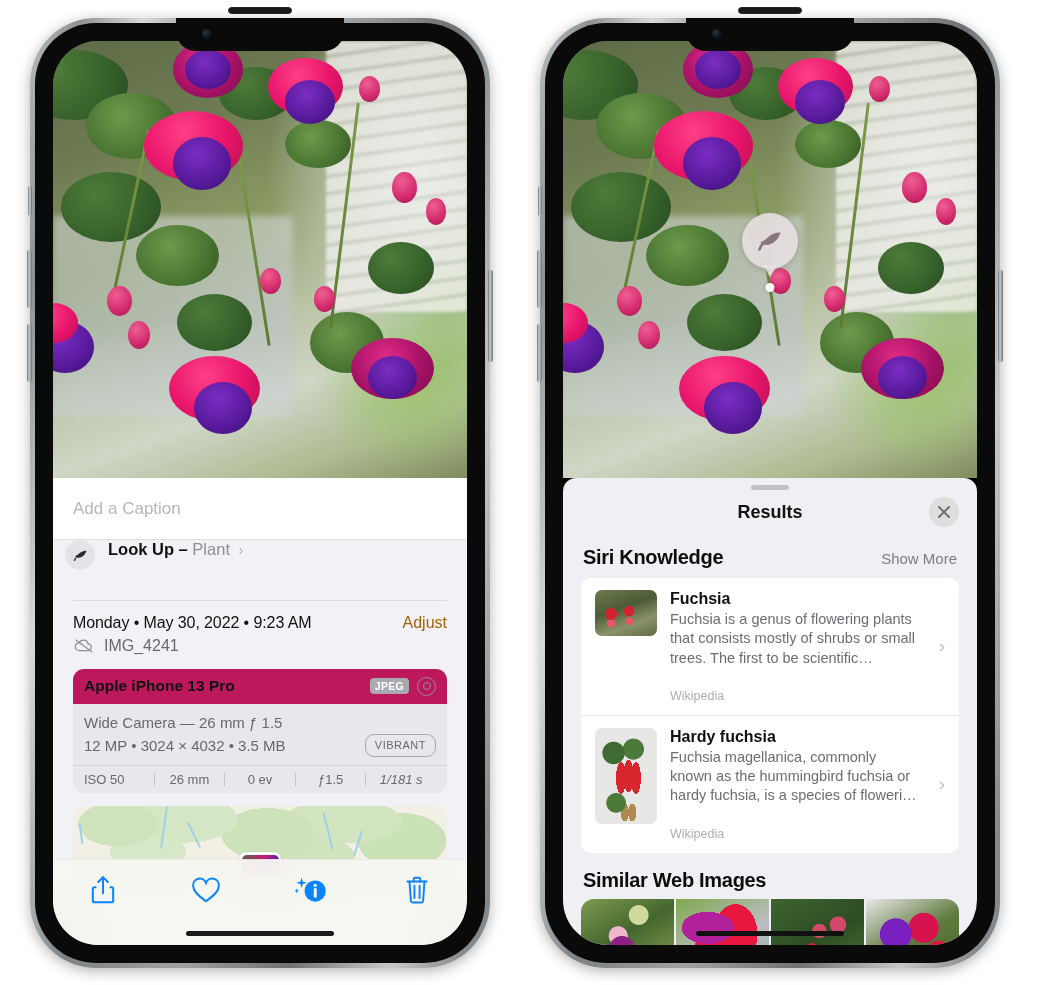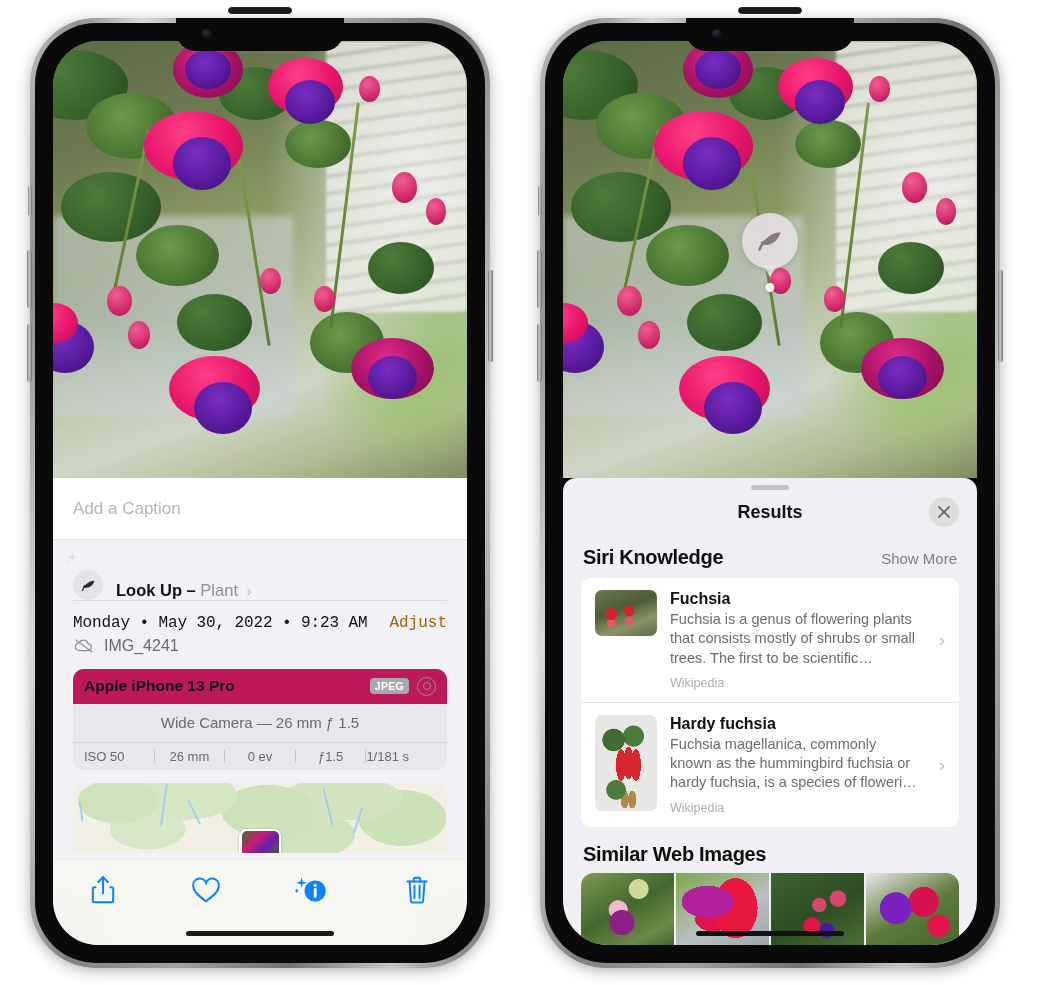--- a/index.html
+++ b/index.html
@@ -115,42 +115,42 @@
   }
   .caption-row {
     height: 62px; background: #ffffff;
     display: flex; align-items: center;
     padding: 0 20px;
     border-bottom: .5px solid #e0e0e4;
   }
   .caption-ph { font-size: 17px; color: #b6b6bb; }
 
   .lookup-row {
-    height: 60px; display: flex; align-items: flex-end; padding: 0 20px;
+    height: 60px; display: flex; align-items: flex-start; padding: 0 12px;
     position: relative;
   }
   .lookup-circle {
     width: 30px; height: 30px; border-radius: 50%;
     background: #e3e3e8;
     display: flex; align-items: center; justify-content: center;
     flex: none;
     position: relative;
   }
   .sparkle {
     position: absolute; left: 12px; top: 11px;
     width: 16px; height: 16px;
     z-index: 2; pointer-events: none;
   }
   .lookup-text { margin-left: 13px; font-size: 16.5px; }
   .lookup-bold { font-weight: bold; color: #111; }
   .lookup-sub  { color: #8e8e93; }
   .chev-sm { color: #b0b0b6; font-size: 15px; margin-left: 4px; }
   .hr { height: .5px; background: #dcdce0; margin: 0 20px; }
 
-  .datetime-row { padding: 13px 20px 2px 20px; display: flex; align-items: flex-end; font-family: Liberation Mono, monospace; }
+  .datetime-row { padding: 13px 20px 2px 20px; display: flex; align-items: flex-end; }
   .datetime { font-size: 16px; color: #111; flex: 1; letter-spacing: -.1px; }
   .adjust { font-size: 16px; color: #a16207; }
   .filename-row { display: flex; align-items: center; padding: 3px 20px 10px 20px; gap: 9px; }
   .filename { font-size: 16px; color: #68686e; }
 
   .exif-card {
     margin: 4px 20px 0 20px;
     background: #e7e7ec;
     border-radius: 11px;
     overflow: hidden;
@@ -169,34 +169,34 @@
     width: 19px; height: 19px; border-radius: 50%;
     border: 1.6px solid #8e8e96; margin-left: 8px;
     display: flex; align-items: center; justify-content: center;
   }
   .aperture-ring i {
     width: 8px; height: 8px; border-radius: 50%;
     border: 1.6px solid #8e8e96; display: block;
   }
   .exif-body { padding: 7px 11px 8px 11px; }
   .exif-line { font-size: 15px; color: #68686e; line-height: 1.55; display:flex; align-items:center; }
-  .exif-line span.g { flex: 1; text-align: center; }
+  .exif-line span.g { flex: 1; }
   .vibrant {
     font-size: 11px; color: #68686e; letter-spacing: .5px;
     border: 1px solid #a9a9b0; border-radius: 9px; padding: 2px 9px;
   }
   .exif-foot {
     display: flex; align-items: center;
     border-top: .5px solid #d2d2d8;
     padding: 6px 11px;
     font-size: 13px; color: #68686e;
   }
   .exif-foot div { flex: 1; text-align: center; }
   .exif-foot div:first-child { text-align: left; }
-  .exif-foot div:last-child { text-align: left; }
+  .exif-foot div:last-child { text-align: center; font-style: italic; }
   .exif-sep { flex: 0 0 1px !important; height: 13px; background: #c3c3ca; }
 
   .map-card {
     margin: 13px 20px 0 20px; height: 70px;
     border-radius: 11px 11px 0 0; overflow: hidden; position: relative;
     background: #f0efe6;
   }
   .map-terrain {
     position: absolute; inset: 0;
     background:
@@ -311,21 +311,21 @@
       radial-gradient(ellipse 5px 16px at 54% 50%, #d8262f 0 100%, transparent 100%),
       radial-gradient(ellipse 5px 16px at 66% 52%, #d8262f 0 100%, transparent 100%),
       radial-gradient(circle at 34% 78%, #4b7a3a 0 11%, transparent 12%),
       radial-gradient(ellipse 4px 9px at 48% 88%, #b08a4c 0 100%, transparent 100%),
       radial-gradient(ellipse 4px 9px at 60% 88%, #b08a4c 0 100%, transparent 100%),
       #e7e7e5;
   }
   .know-body { flex: 1; padding-right: 26px; }
   .know-title { font-size: 16px; font-weight: bold; color: #111; margin-bottom: 2px; }
   .know-desc  { font-size: 14.5px; color: #6c6c72; line-height: 1.33; }
-  .know-src   { font-size: 12.5px; color: #aeaeb4; margin-top: 8px; }
+  .know-src   { font-size: 12.5px; color: #aeaeb4; margin-top: 21px; }
   .know-chev {
     position: absolute; right: 14px; top: 50%; transform: translateY(-50%);
     color: #c0c0c6; font-size: 19px;
   }
   .webimg-strip {
     display: flex; gap: 2px; margin: 0 18px; border-radius: 13px 13px 0 0; overflow: hidden;
   }
   .wi { flex: 1; height: 80px; }
   .wi1 { background:
       radial-gradient(circle at 44% 62%, #8e1f86 0 17%, transparent 18%),
@@ -447,20 +447,24 @@
           <div class="exif-head">
             <span class="exif-device">Apple iPhone 13 Pro</span>
             <span class="jpeg-badge">JPEG</span>
             <span class="aperture-ring">
                 <i></i>
               </span>
           </div>
           <div class="exif-body">
             <div class="exif-line">
               <span class="g">Wide Camera — 26 mm ƒ 1.5</span>
+            </div>
+            <div class="exif-line">
+              <span class="g">12 MP • 3024 × 4032 • 3.5 MB</span>
+              <span class="vibrant">VIBRANT</span>
             </div>
           </div>
           <div class="exif-foot">
             <div>ISO 50</div>
             <div class="exif-sep"></div>
             <div>26 mm</div>
             <div class="exif-sep"></div>
             <div>0 ev</div>
             <div class="exif-sep"></div>
             <div>ƒ1.5</div>

